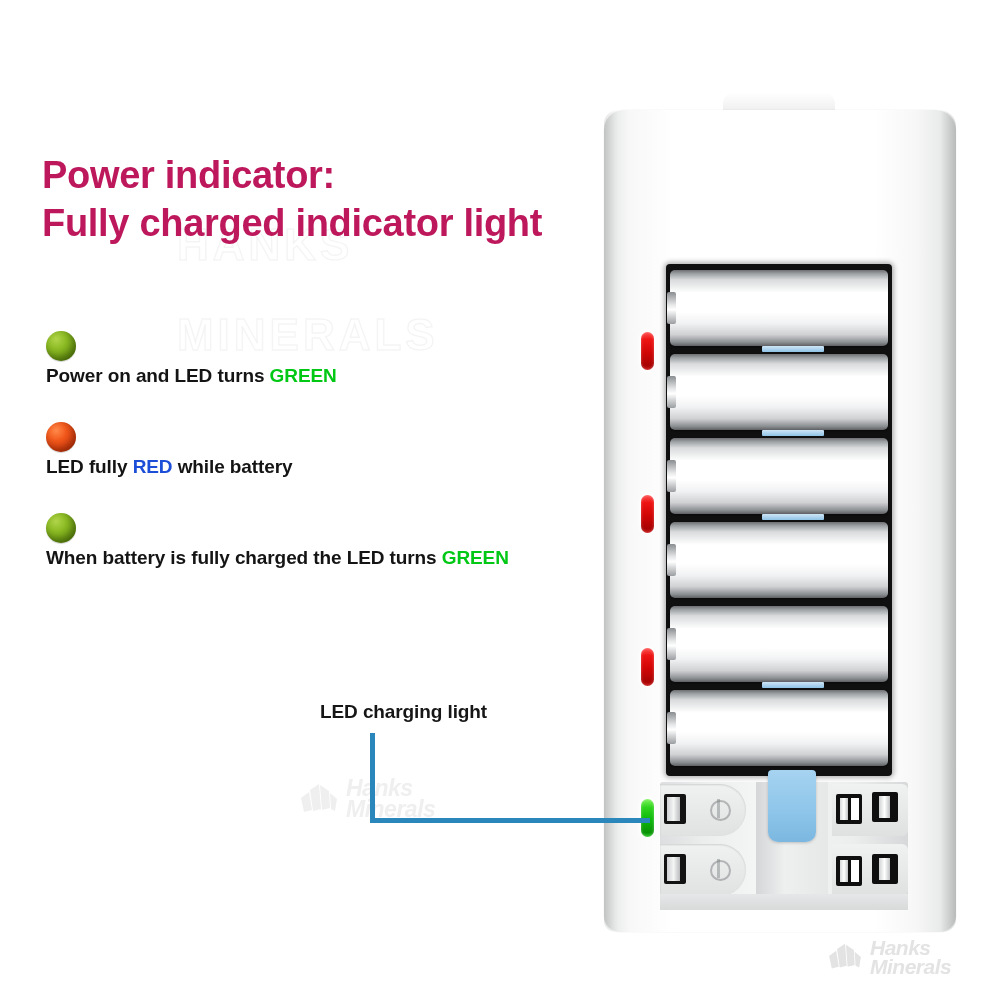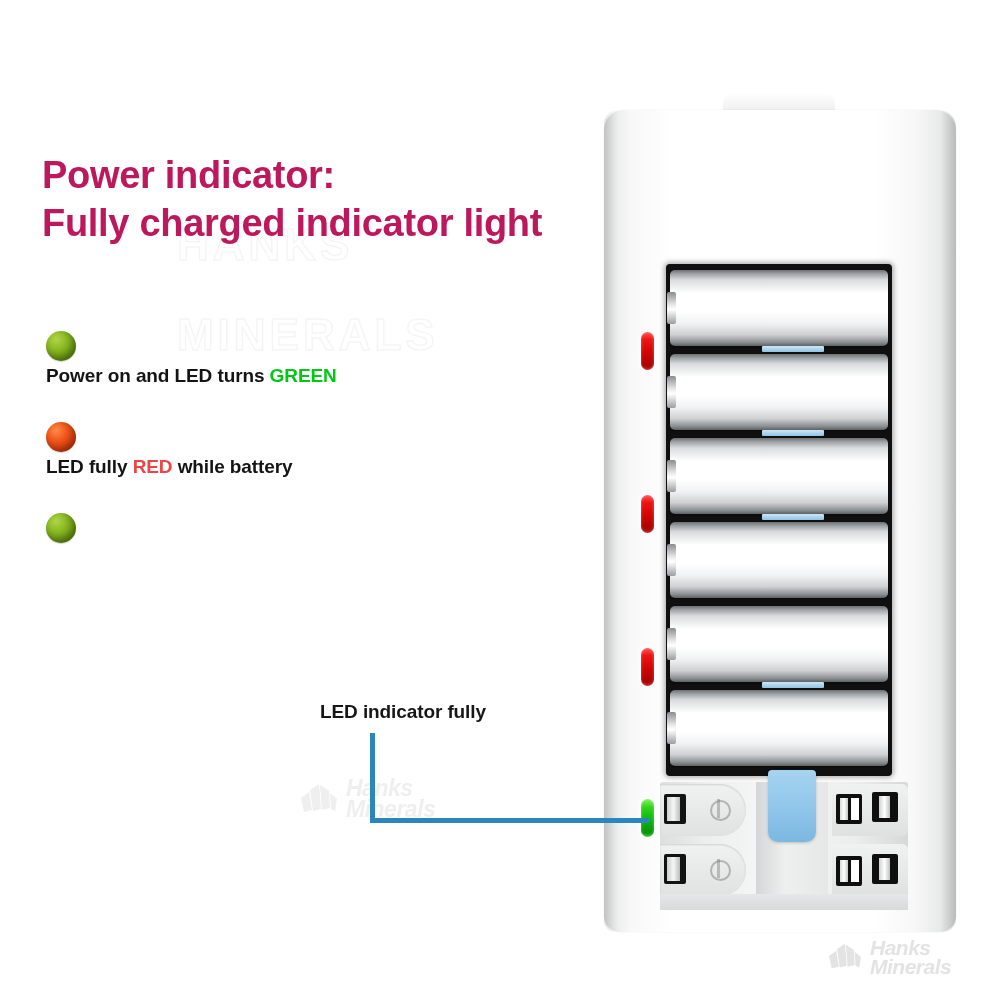--- a/index.html
+++ b/index.html
@@ -71,21 +71,21 @@
     background:radial-gradient(circle at 34% 28%, #ff8a4a 0%, #f2591c 34%, #dd3d0c 72%, #b52e06 100%);
   }
   .bullet-text{
     font-size:19px;font-weight:700;
     color:#141414;
     line-height:30px;
     letter-spacing:-0.1px;
     white-space:nowrap;
   }
   .hl-green{color:#00c814;}
-  .hl-red{color:#ef4444;}
+  .hl-red{color:#1d4ed8;}
 
   
   .callout-label{
     position:absolute;
     left:320px;top:701px;
     font-size:19px;font-weight:700;color:#161616;
     letter-spacing:-0.1px;white-space:nowrap;
   }
   .callout-v{
     position:absolute;
@@ -329,24 +329,25 @@
       <div class="bullet-text"><span>Power on and LED turns </span><span class="hl-green">GREEN</span><span></span></div>
     </div>
 
     <div class="bullet-row">
       <div class="bullet-dot dot-red"></div>
       <div class="bullet-text"><span>LED fully </span><span class="hl-red">RED</span><span> while battery</span></div>
     </div>
 
     <div class="bullet-row">
       <div class="bullet-dot dot-green"></div>
-    </div>
-  </div>
-
-  <div class="callout-label">LED indicator fully</div>
+      <div class="bullet-text"><span>When battery is fully charged the LED turns </span><span class="hl-green">GREEN</span><span></span></div>
+    </div>
+  </div>
+
+  <div class="callout-label">LED charging light</div>
   <div class="callout-v" style="background:#2b86bc;"></div>
   <div class="callout-h" style="background:#2b86bc;"></div>
 
   <div class="wm-logo" style="left:828px;top:938px;">
     <svg class="wm-mark" width="34" height="30" viewBox="0 0 38 34">
       <g fill="#e3e3e3">
         <path d="M4 30 L1 16 L9 10 L12 28 Z"></path>
         <path d="M13 29 L10 8 L19 2 L21 27 Z"></path>
         <path d="M22 28 L20 3 L29 9 L30 26 Z"></path>
         <path d="M31 27 L30 11 L37 17 L35 29 Z"></path>

